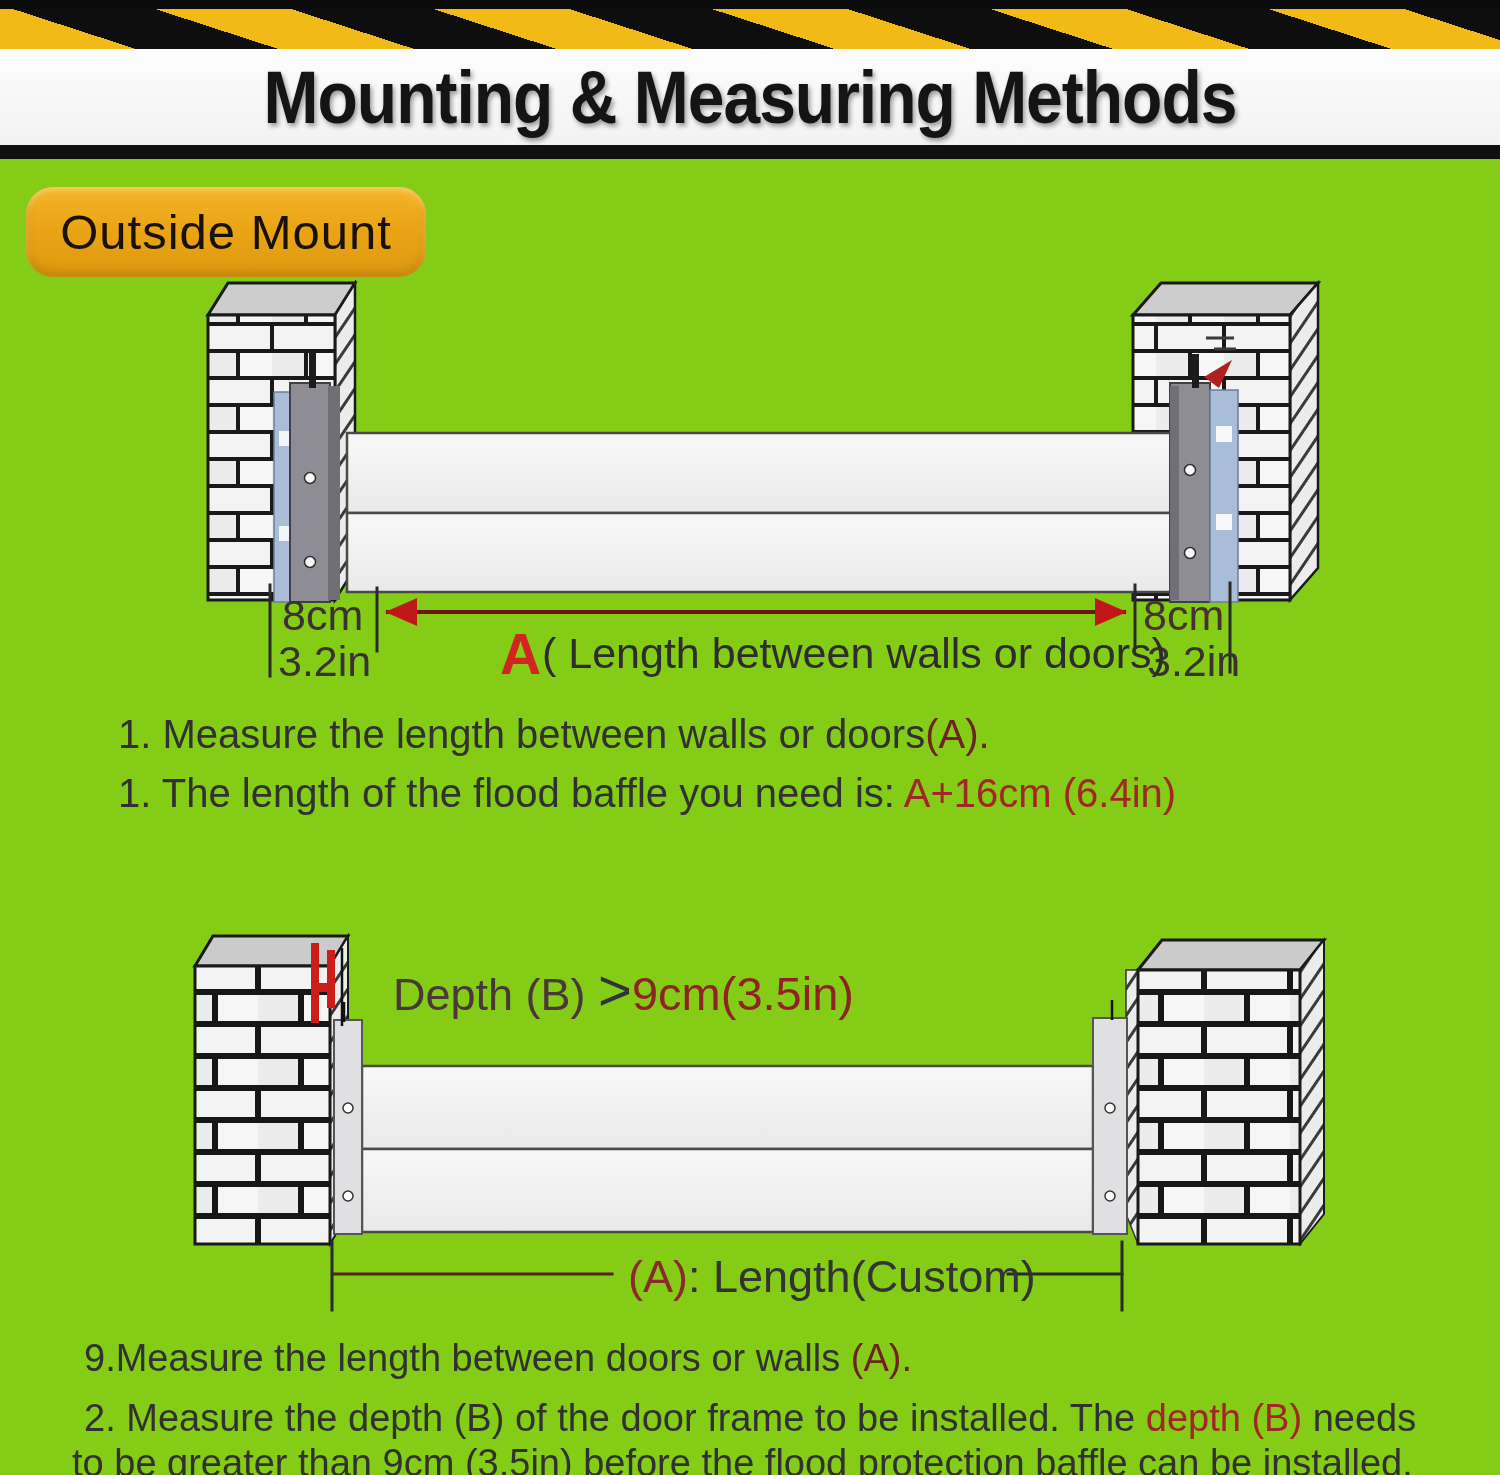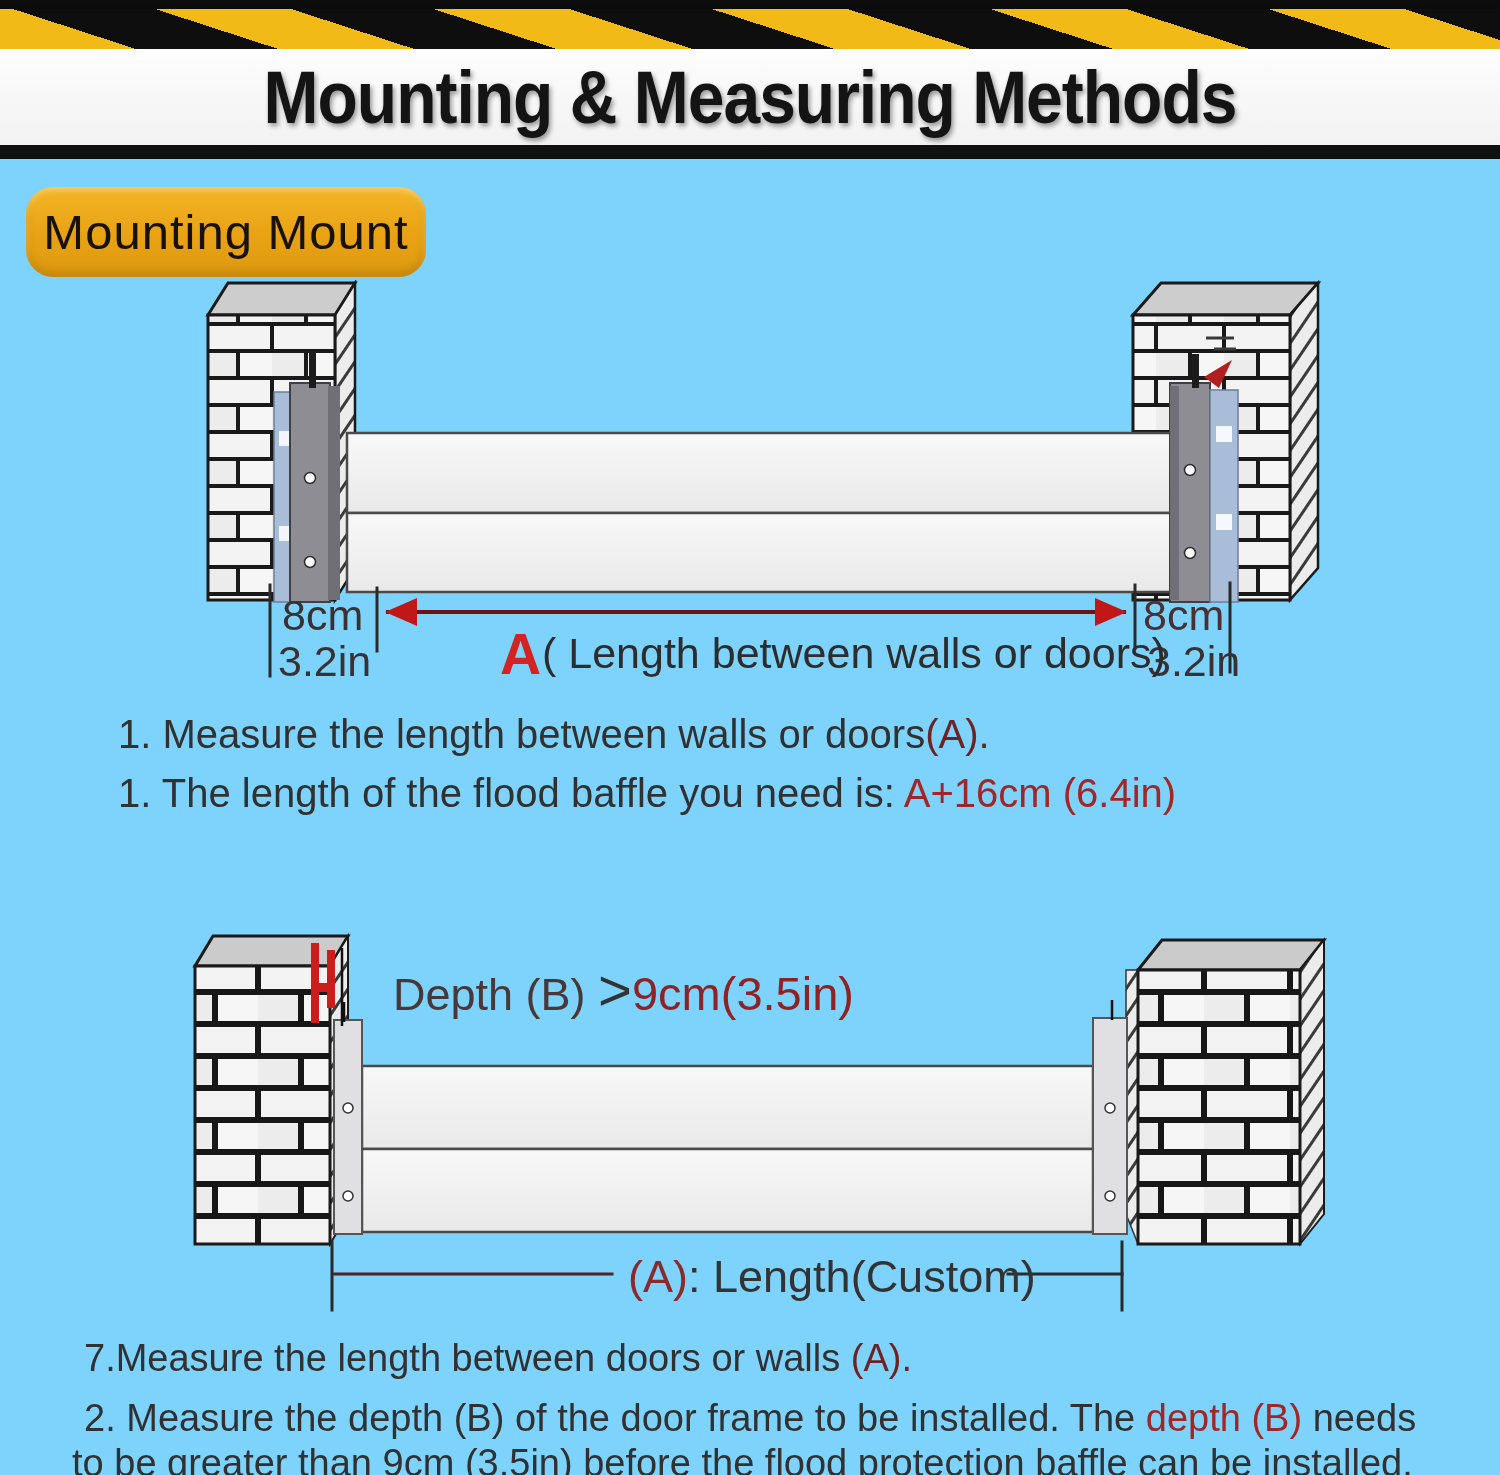--- a/index.html
+++ b/index.html
@@ -1,16 +1,16 @@
 <!DOCTYPE html>
 <html><head>
 <meta charset="utf-8">
 <style>
   html,body{margin:0;padding:0;background:#ffffff;}
-  .page{position:relative;width:1500px;height:1475px;background:#7dd3fc;overflow:hidden;
+  .page{position:relative;width:1500px;height:1475px;background:#84cc16;overflow:hidden;
         font-family:"Liberation Sans",sans-serif;}
   
   .top-black{position:absolute;left:0;top:0;width:100%;height:9px;background:#0c0c0c;}
   .hazard{position:absolute;left:0;top:9px;width:100%;height:40px;
           background:repeating-linear-gradient(18deg,#f2ba16 0 42px,#0e0e0e 42px 86px);
           box-shadow:0 3px 7px rgba(0,0,0,.35);}
   .title-band{position:absolute;left:0;top:49px;width:100%;height:96px;
               background:linear-gradient(180deg,#fdfdfd,#f2f2f2);
               display:flex;align-items:center;justify-content:center;}
   .page-title{font-size:66px;font-weight:700;color:#141414;letter-spacing:-1px;
@@ -45,21 +45,21 @@
 <div class="page">
 
   <div class="top-black"></div>
   <div class="hazard"></div>
   <div class="title-band">
     <div class="page-title">Mounting &amp; Measuring Methods</div>
   </div>
   <div class="band-bottom"></div>
 
   <div class="badge badge-outside">
-    <span>Mounting Mount</span>
+    <span>Outside Mount</span>
   </div>
 
   <svg class="diag d1" viewBox="0 280 1500 430">
     <defs>
       <pattern id="p-brick-a" width="68" height="54" patternUnits="userSpaceOnUse">
         <rect width="68" height="54" fill="#191919"></rect>
         <rect x="2" y="2" width="64" height="23" fill="#f3f3f3"></rect>
         <rect x="-32" y="29" width="64" height="23" fill="#ececec"></rect>
         <rect x="36" y="29" width="64" height="23" fill="#f6f6f6"></rect>
       </pattern>
@@ -206,21 +206,21 @@
       <line x1="332" y1="1242" x2="332" y2="1310" stroke="#2a2a2a" stroke-width="3"></line>
       <line x1="334" y1="1274" x2="612" y2="1274" stroke="#552222" stroke-width="3"></line>
       <line x1="1008" y1="1274" x2="1122" y2="1274" stroke="#2a2a2a" stroke-width="3"></line>
       <line x1="1122" y1="1242" x2="1122" y2="1310" stroke="#2a2a2a" stroke-width="3"></line>
       <text x="628" y="1292" font-size="45"><tspan fill="#8b2a2a">(A)</tspan><tspan fill="#333">: Length(Custom)</tspan></text>
     </g>
   </svg>
 
   <div class="steps-inside">
     <div class="step si-1">
-      <span>7.Measure the length between doors or walls </span><span class="maroon">(A).</span>
+      <span>9.Measure the length between doors or walls </span><span class="maroon">(A).</span>
     </div>
     <div class="step si-2a">
       <span>2. Measure the depth (B) of the door frame to be installed. The </span><span class="red-accent">depth (B)</span><span> needs</span>
     </div>
     <div class="step si-2b">
       <span>to be greater than 9cm (3.5in) before the flood protection baffle can be installed.</span>
     </div>
   </div>
 
 </div>

